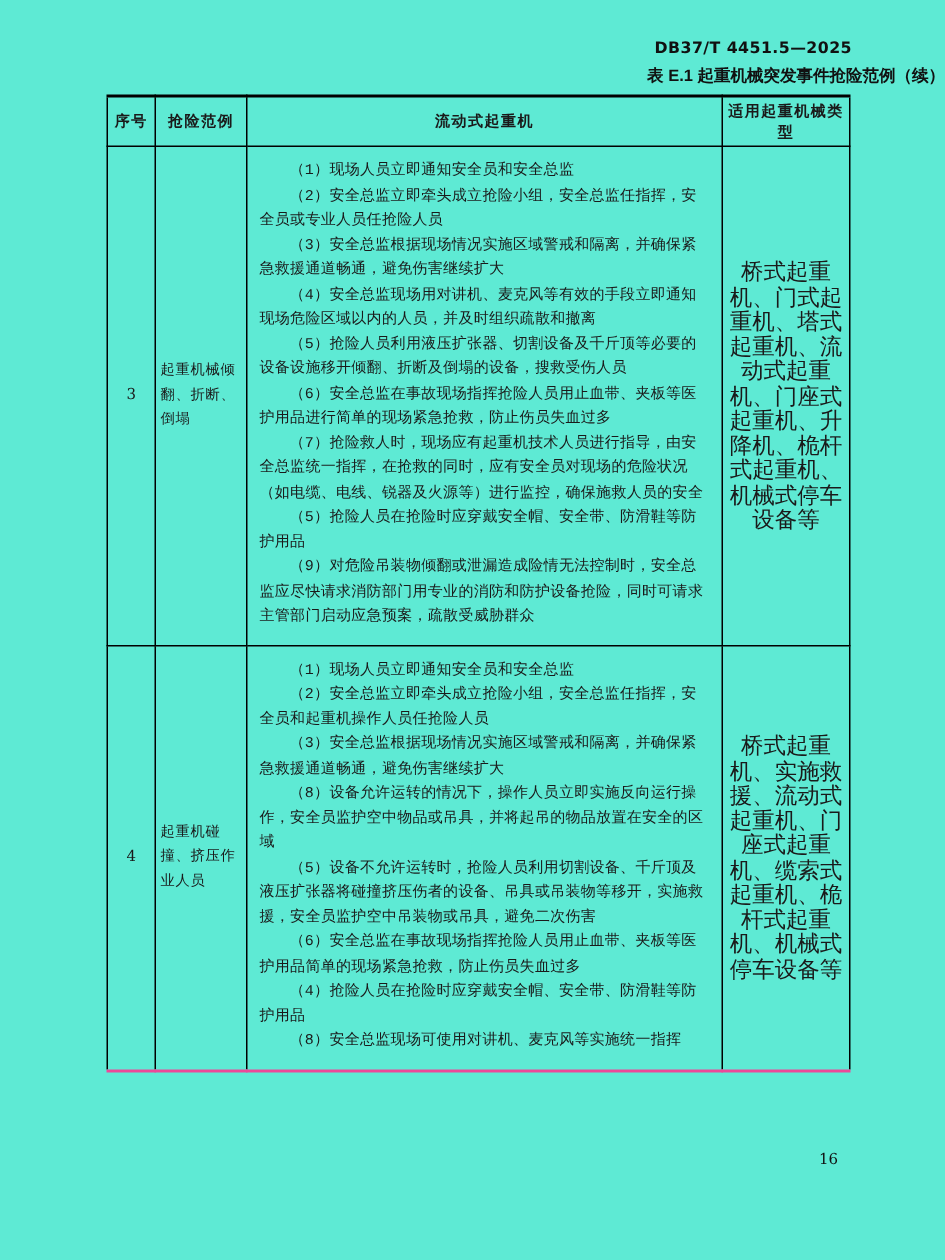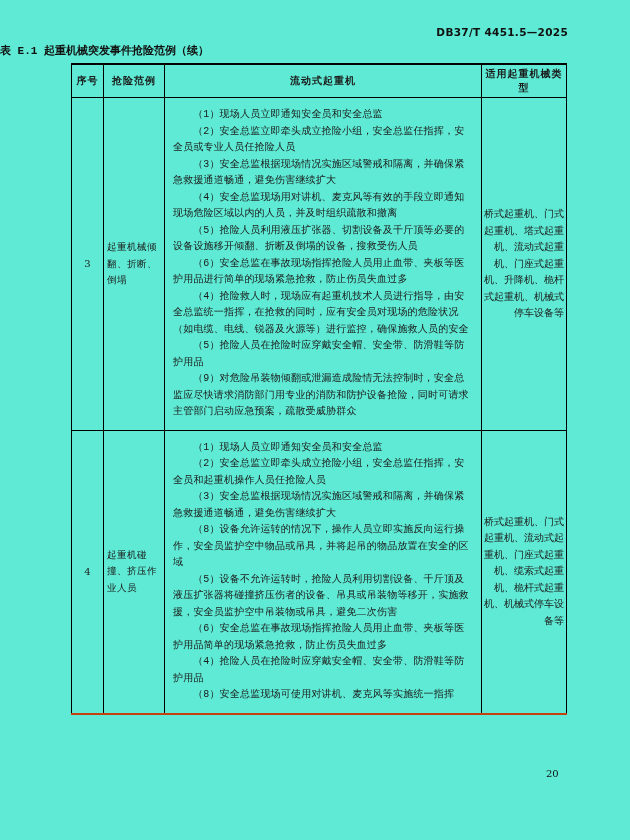--- a/index.html
+++ b/index.html
@@ -24,35 +24,35 @@
     font-weight: bold;
     font-size: 10.5px;
     letter-spacing: 0.3px;
     color: #111;
   }
   .table-title {
     position: absolute;
     top: 43px;
     left: 0;
     width: 100%;
-    text-align: left;
-    font-family: Liberation Mono, monospace;
+    text-align: right;
+    font-family: Liberation Sans, sans-serif;
     font-weight: bold;
     font-size: 11px;
     color: #111;
   }
   table.std-table {
     position: absolute;
     top: 63px;
     left: 71px;
     width: 495px;
     border-collapse: collapse;
     table-layout: fixed;
     border-top: 2px solid #000;
-    border-bottom: 2px solid #c2410c;
+    border-bottom: 2px solid #ec4899;
   }
   table.std-table th,
   table.std-table td {
     border: 1px solid #000;
     box-sizing: border-box;
   }
   table.std-table th {
     font-family: "DejaVu Sans", sans-serif;
     font-weight: bold;
     font-size: 10px;
@@ -82,23 +82,23 @@
     line-height: 16.5px;
     padding: 9px 8px;
     letter-spacing: 0.2px;
     font-family: Liberation Mono, monospace;
   }
   td.cell-measures p.measure {
     margin: 0;
     text-indent: 2em;
   }
   td.cell-applicable {
-    text-align: right;
+    text-align: center;
     vertical-align: middle;
-    font-size: 10px;
+    font-size: 15px;
     line-height: 16.5px;
     padding: 2px 2px;
   }
   .page-number {
     position: absolute;
     top: 768px;
     left: 546px;
     font-size: 10px;
     color: #111;
   }
@@ -131,39 +131,39 @@
         <tr class="row-a">
           <td class="cell-seq">3</td>
           <td class="cell-scenario">起重机械倾翻、折断、倒塌</td>
           <td class="cell-measures">
             <p class="measure">（1）现场人员立即通知安全员和安全总监</p>
             <p class="measure">（2）安全总监立即牵头成立抢险小组，安全总监任指挥，安全员或专业人员任抢险人员</p>
             <p class="measure">（3）安全总监根据现场情况实施区域警戒和隔离，并确保紧急救援通道畅通，避免伤害继续扩大</p>
             <p class="measure">（4）安全总监现场用对讲机、麦克风等有效的手段立即通知现场危险区域以内的人员，并及时组织疏散和撤离</p>
             <p class="measure">（5）抢险人员利用液压扩张器、切割设备及千斤顶等必要的设备设施移开倾翻、折断及倒塌的设备，搜救受伤人员</p>
             <p class="measure">（6）安全总监在事故现场指挥抢险人员用止血带、夹板等医护用品进行简单的现场紧急抢救，防止伤员失血过多</p>
-            <p class="measure">（4）抢险救人时，现场应有起重机技术人员进行指导，由安全总监统一指挥，在抢救的同时，应有安全员对现场的危险状况（如电缆、电线、锐器及火源等）进行监控，确保施救人员的安全</p>
+            <p class="measure">（7）抢险救人时，现场应有起重机技术人员进行指导，由安全总监统一指挥，在抢救的同时，应有安全员对现场的危险状况（如电缆、电线、锐器及火源等）进行监控，确保施救人员的安全</p>
             <p class="measure">（5）抢险人员在抢险时应穿戴安全帽、安全带、防滑鞋等防护用品</p>
             <p class="measure">（9）对危险吊装物倾翻或泄漏造成险情无法控制时，安全总监应尽快请求消防部门用专业的消防和防护设备抢险，同时可请求主管部门启动应急预案，疏散受威胁群众</p>
           </td>
           <td class="cell-applicable">桥式起重机、门式起重机、塔式起重机、流动式起重机、门座式起重机、升降机、桅杆式起重机、机械式停车设备等</td>
         </tr>
         <tr class="row-b">
           <td class="cell-seq">4</td>
           <td class="cell-scenario">起重机碰撞、挤压作业人员</td>
           <td class="cell-measures">
             <p class="measure">（1）现场人员立即通知安全员和安全总监</p>
             <p class="measure">（2）安全总监立即牵头成立抢险小组，安全总监任指挥，安全员和起重机操作人员任抢险人员</p>
             <p class="measure">（3）安全总监根据现场情况实施区域警戒和隔离，并确保紧急救援通道畅通，避免伤害继续扩大</p>
             <p class="measure">（8）设备允许运转的情况下，操作人员立即实施反向运行操作，安全员监护空中物品或吊具，并将起吊的物品放置在安全的区域</p>
             <p class="measure">（5）设备不允许运转时，抢险人员利用切割设备、千斤顶及液压扩张器将碰撞挤压伤者的设备、吊具或吊装物等移开，实施救援，安全员监护空中吊装物或吊具，避免二次伤害</p>
             <p class="measure">（6）安全总监在事故现场指挥抢险人员用止血带、夹板等医护用品简单的现场紧急抢救，防止伤员失血过多</p>
             <p class="measure">（4）抢险人员在抢险时应穿戴安全帽、安全带、防滑鞋等防护用品</p>
             <p class="measure">（8）安全总监现场可使用对讲机、麦克风等实施统一指挥</p>
           </td>
-          <td class="cell-applicable">桥式起重机、门式起重机、流动式起重机、门座式起重机、缆索式起重机、桅杆式起重机、机械式停车设备等</td>
+          <td class="cell-applicable">桥式起重机、实施救援、流动式起重机、门座式起重机、缆索式起重机、桅杆式起重机、机械式停车设备等</td>
         </tr>
       </tbody>
   </table>
 
-  <div class="page-number">20</div>
+  <div class="page-number">16</div>
 
 </div>
 
 </body></html>

